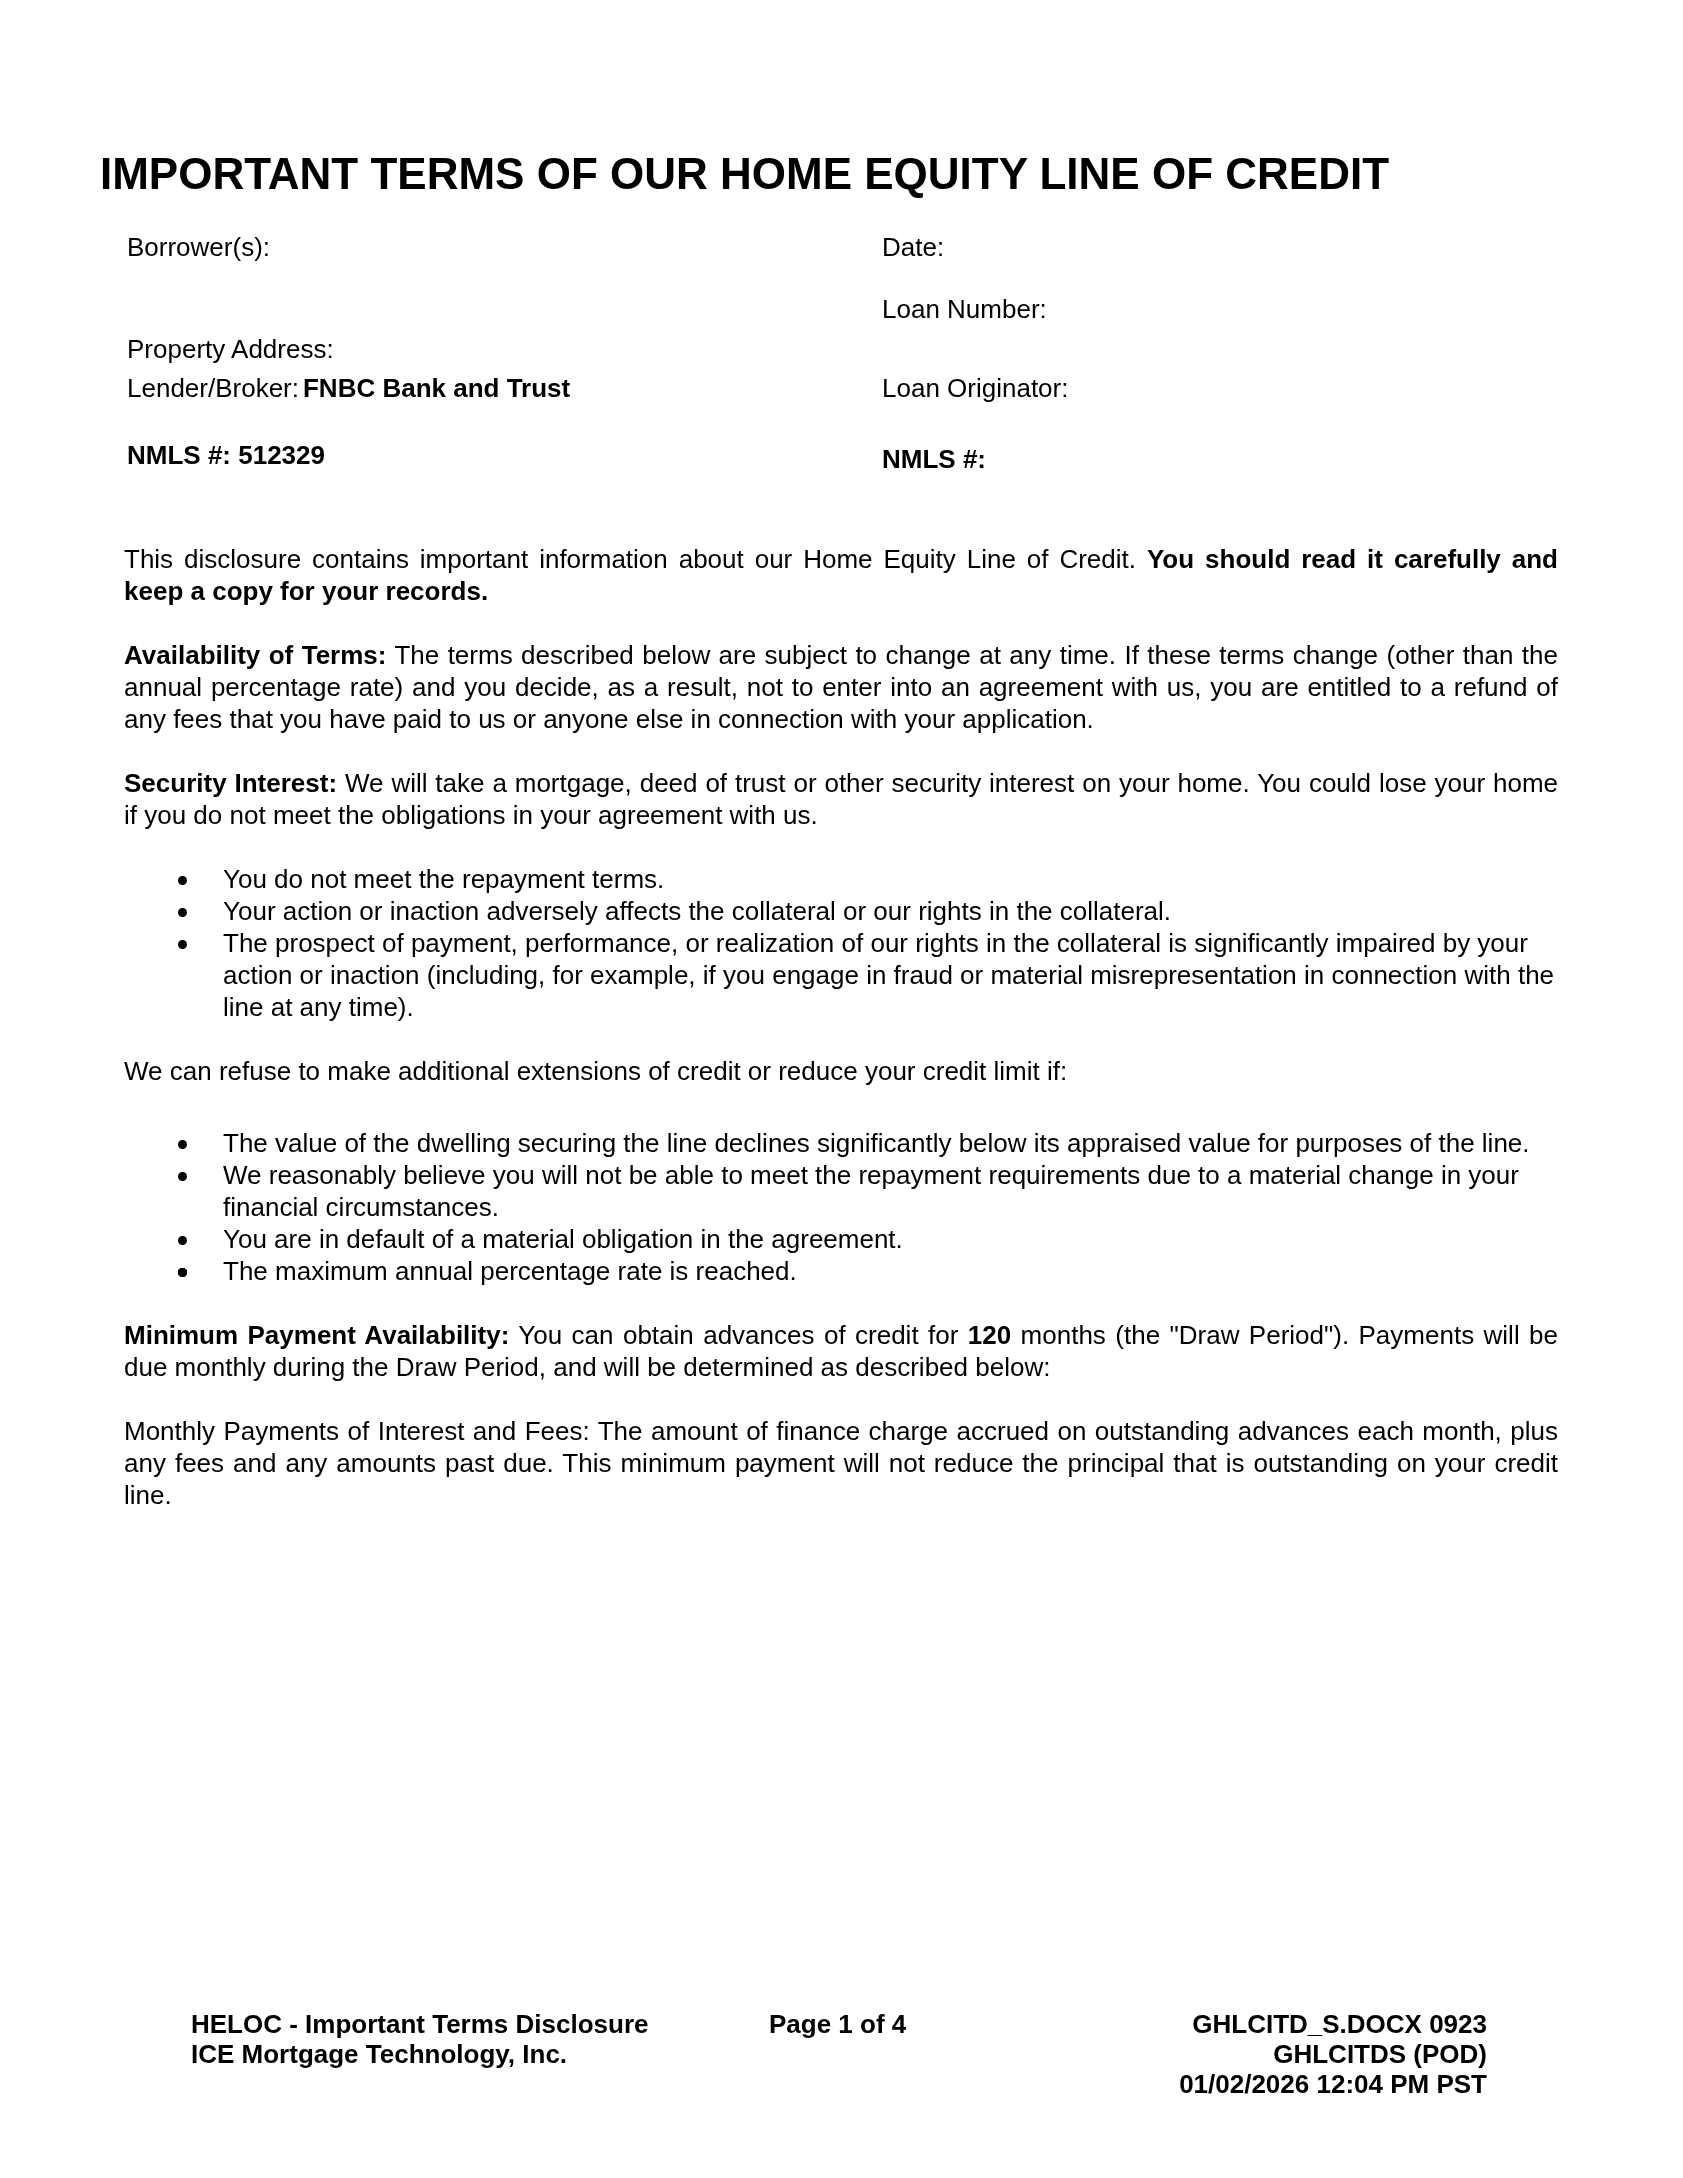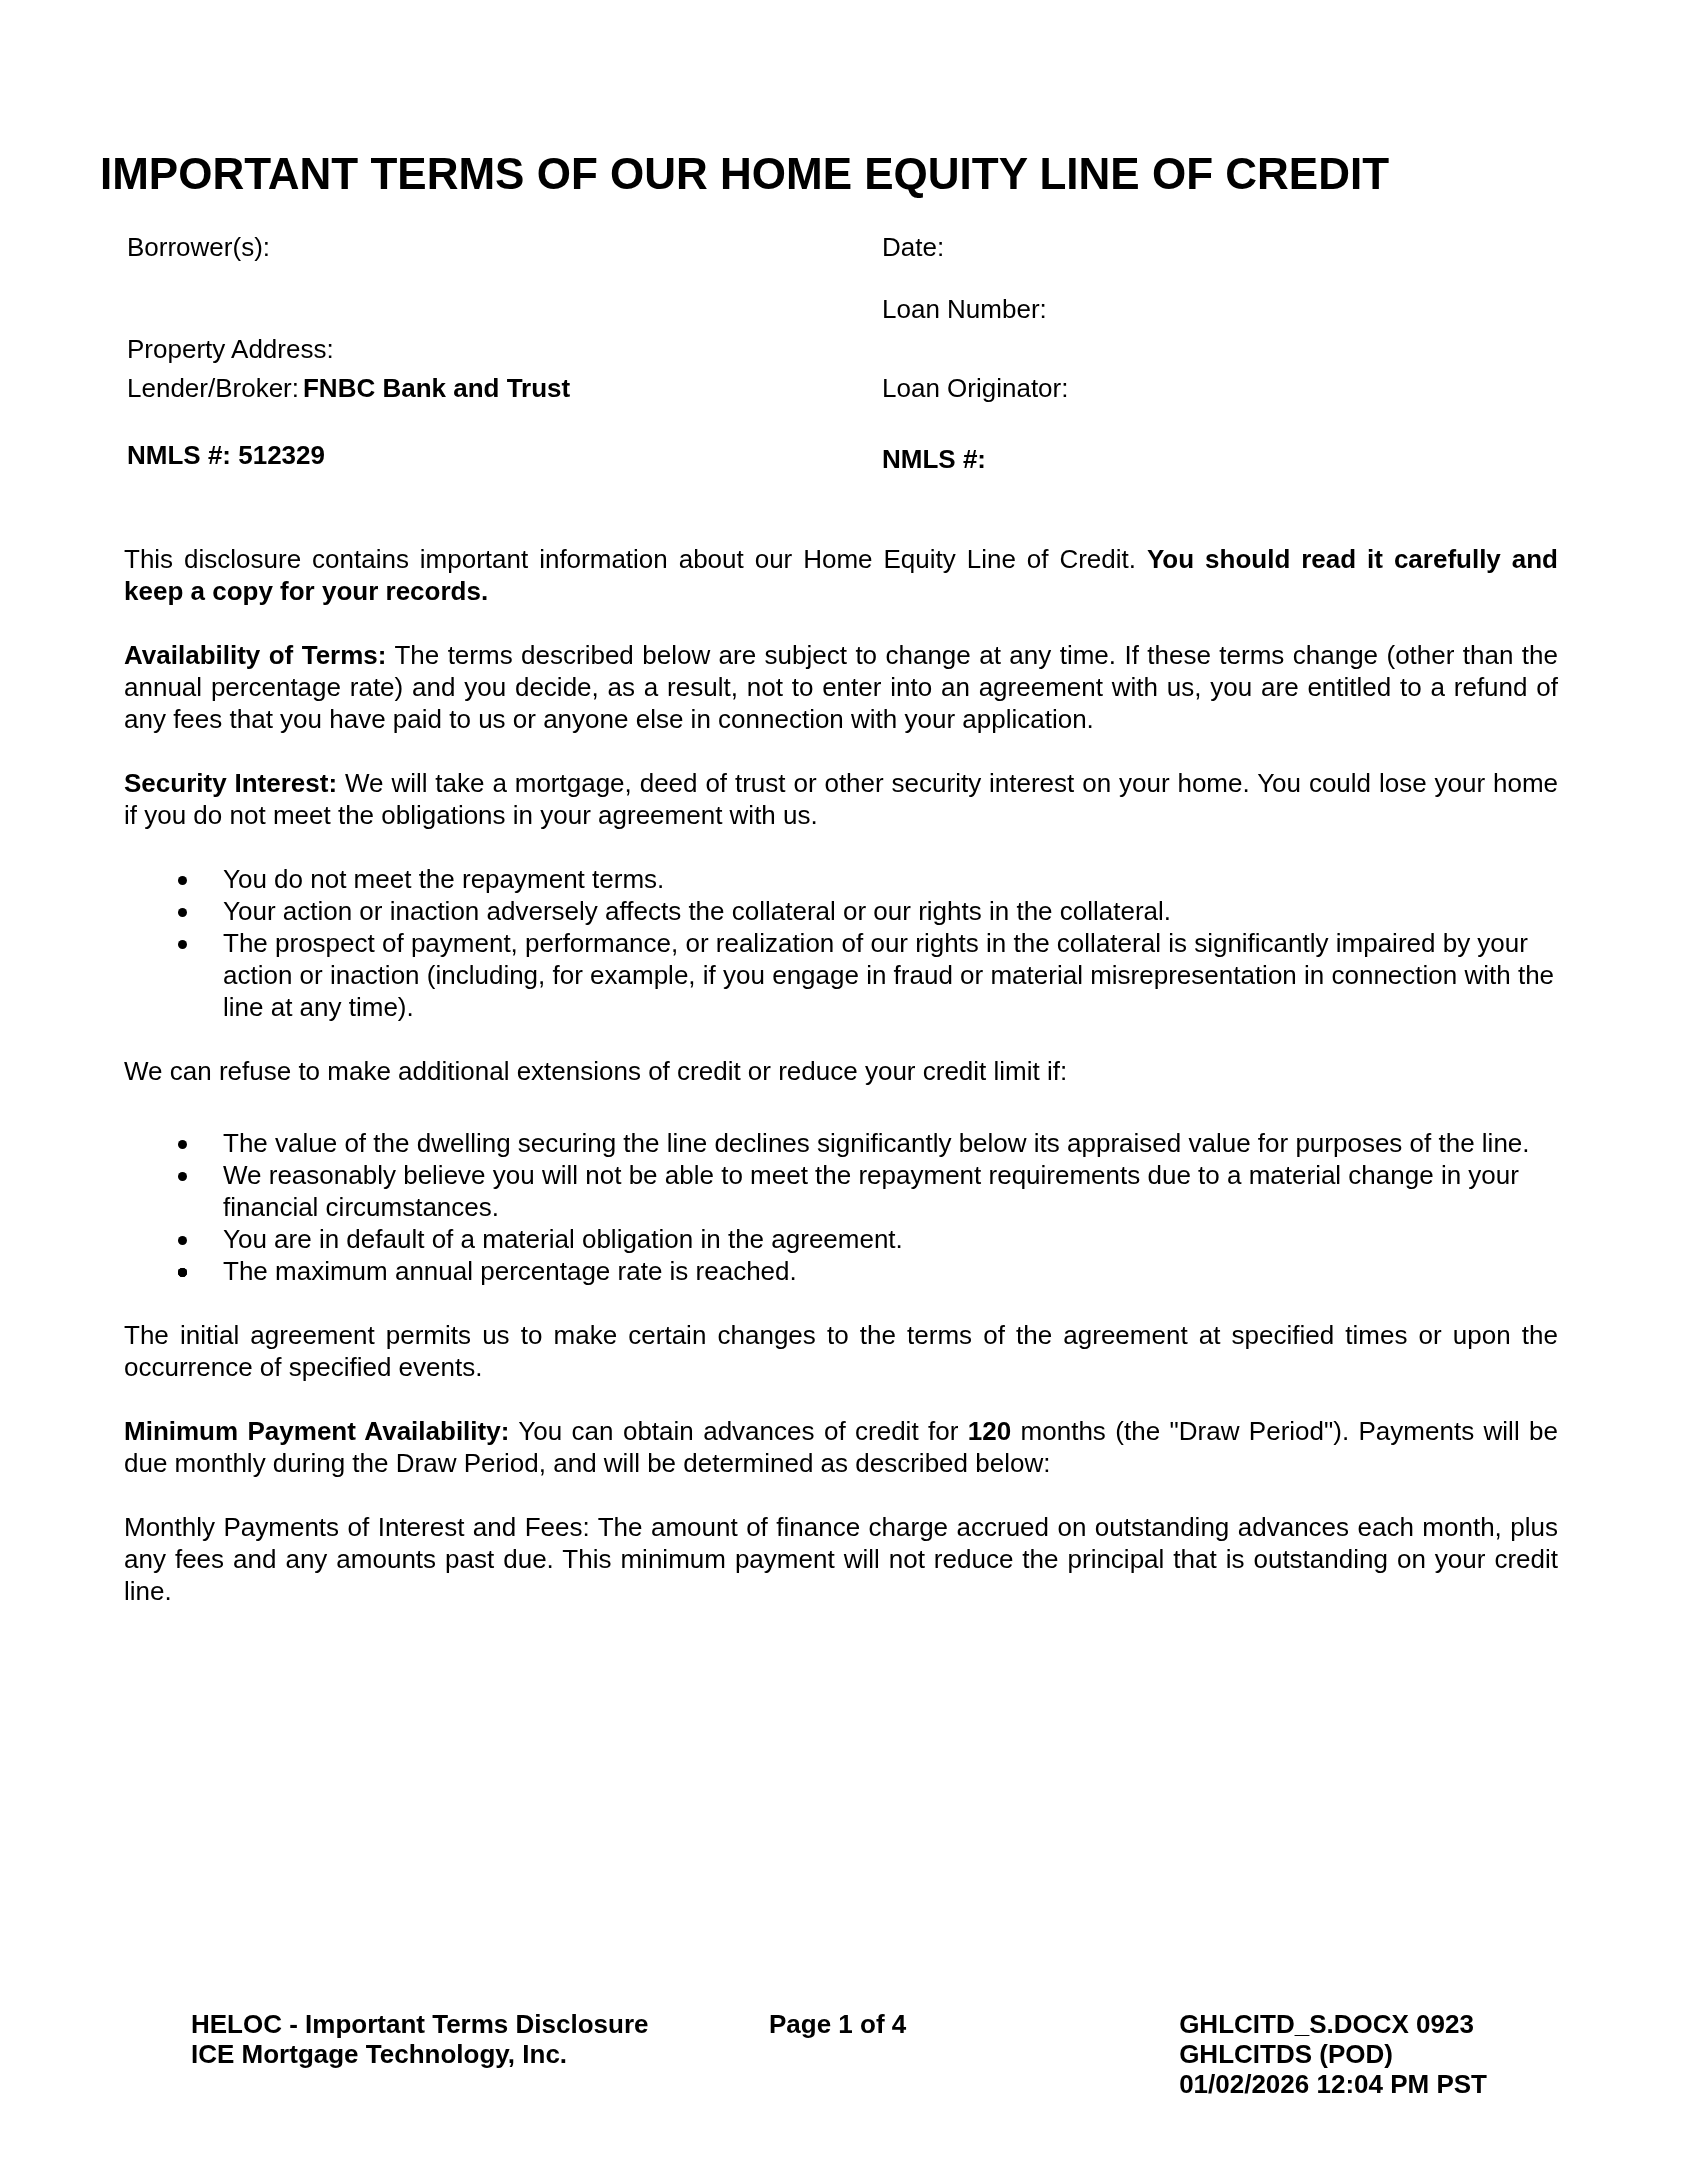--- a/index.html
+++ b/index.html
@@ -20,21 +20,21 @@
   }
   .para { margin: 0 0 32px 0; text-align: justify; }
   .para.left { text-align: left; }
   ul.bullets { list-style: none; margin: 0 0 32px 0; padding: 0; }
   ul.bullets li { position: relative; padding-left: 99px; margin: 0; }
   ul.bullets li .dot {
     position: absolute; left: 54px; top: 13px; width: 9px; height: 9px;
     background: #000; border-radius: 50%;
   }
   .footer { position: absolute; font-size: 26px; line-height: 30px; font-weight: bold; white-space: nowrap; }
-  .footer.right { text-align: left; }
+  .footer.right { text-align: right; }
 </style>
 </head>
 <body>
 
 <h1 class="title">IMPORTANT TERMS OF OUR HOME EQUITY LINE OF CREDIT</h1>
 
 <div class="hdr" style="left:127px; top:232px;">
   <span>Borrower(s):</span>
   <span class="val"></span>
 </div>
@@ -91,21 +91,20 @@
 
   <ul class="bullets">
     <li><span class="dot"></span><span>The value of the dwelling securing the line declines significantly below its appraised value for purposes of the line.</span></li>
     <li><span class="dot"></span><span>We reasonably believe you will not be able to meet the repayment requirements due to a material change in your financial circumstances.</span></li>
     <li><span class="dot"></span><span>You are in default of a material obligation in the agreement.</span></li>
     <li><span class="dot"></span></li>
     <li><span class="dot"></span></li>
     <li><span class="dot"></span><span>The maximum annual percentage rate is reached.</span></li>
   </ul>
 
-  <p class="para">The initial agreement permits us to make certain changes to the terms of the agreement at specified times or upon the occurrence of specified events.</p>
 
   <p class="para">
     <span class="bold">Minimum Payment Availability:</span><span> You can obtain advances of credit for </span><span class="bold">120</span><span> months (the "Draw Period"). Payments will be due monthly during the Draw Period, and will be determined as described below:</span>
   </p>
 
   <p class="para">Monthly Payments of Interest and Fees: The amount of finance charge accrued on outstanding advances each month, plus any fees and any amounts past due. This minimum payment will not reduce the principal that is outstanding on your credit line.</p>
 </div>
 
 <div class="footer" style="left:191px; top:2009px;">
   <div>HELOC - Important Terms Disclosure</div>

